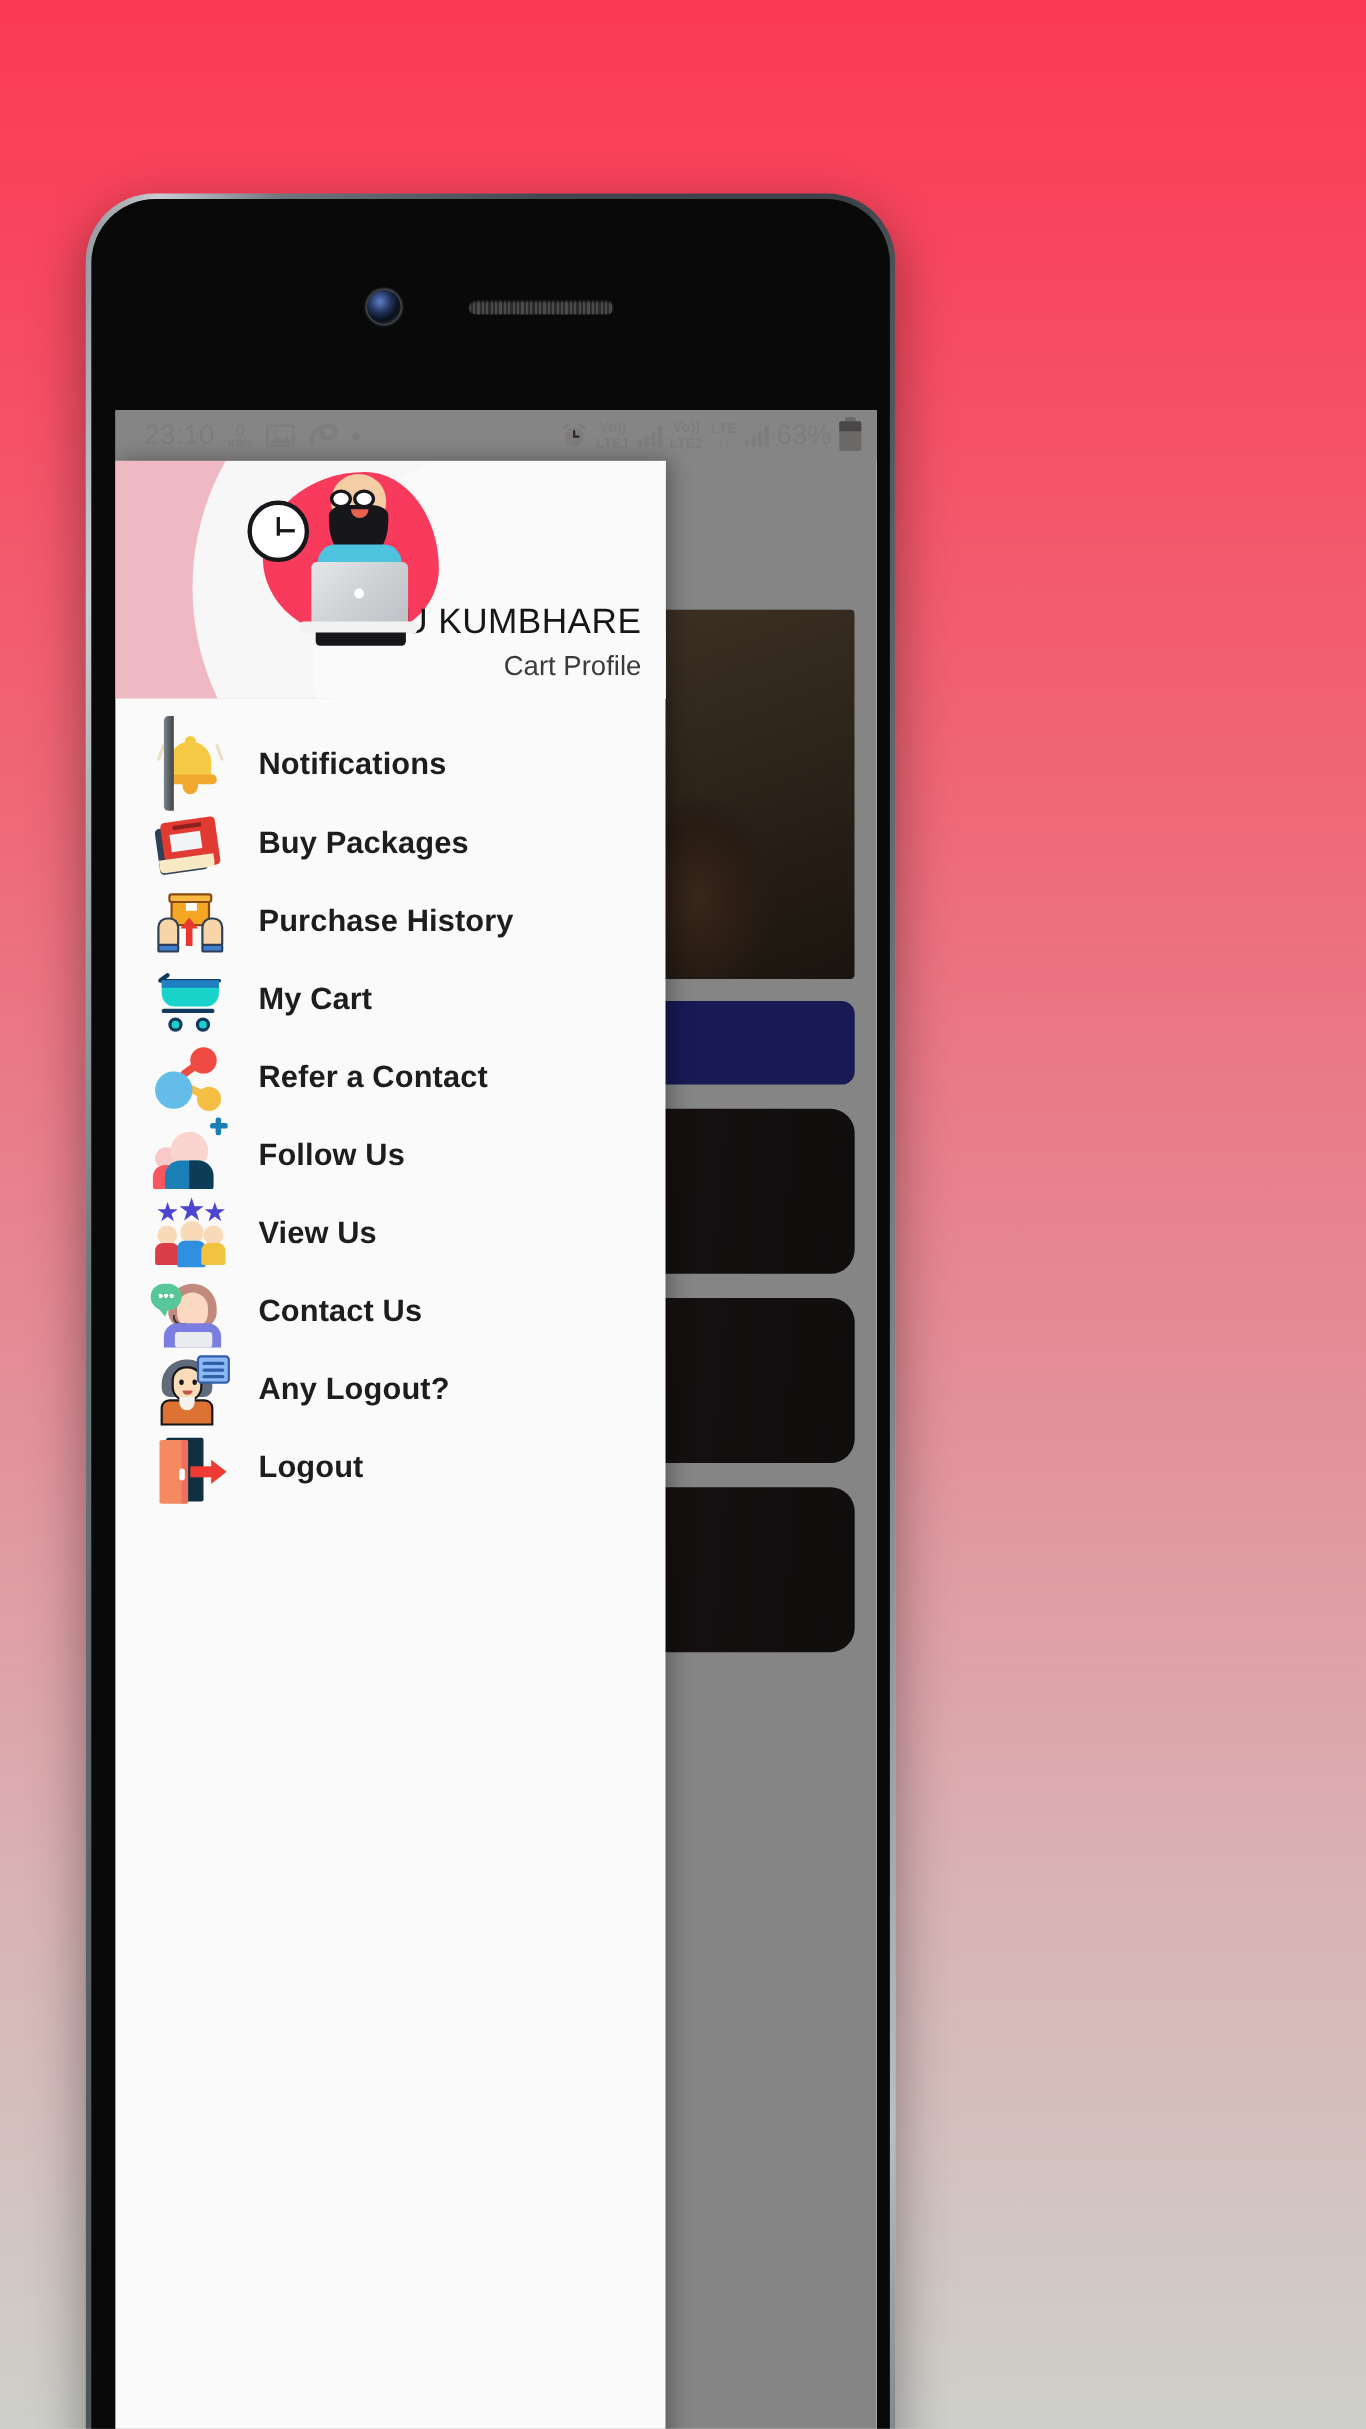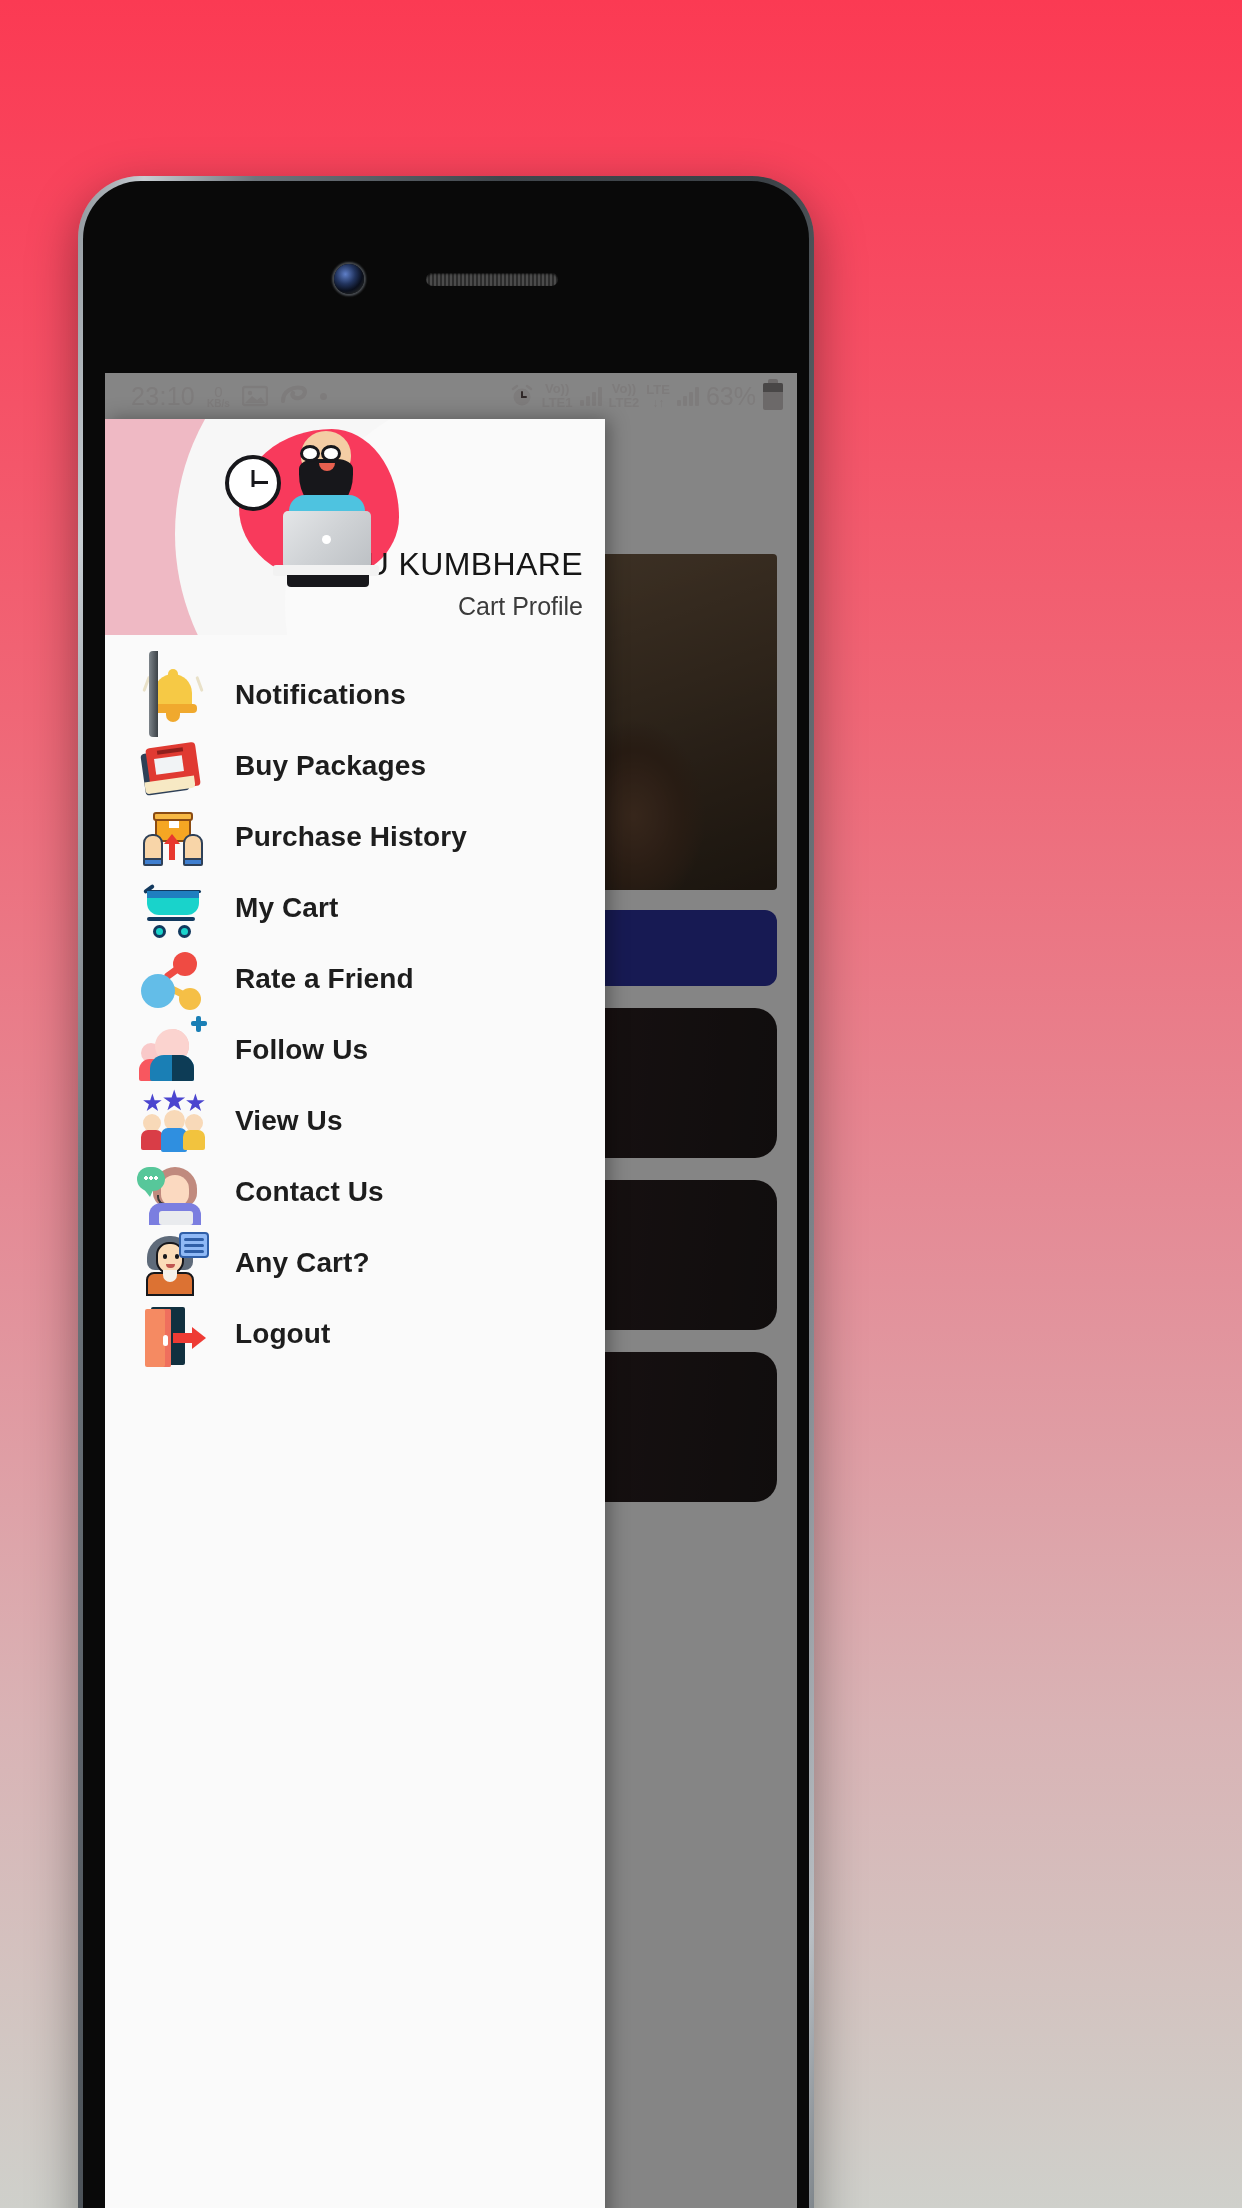--- a/index.html
+++ b/index.html
@@ -433,21 +433,21 @@
           </div>
 
           <div class="menu-item">
             <span class="mi-icon ic-share">
               <i class="l1"></i>
                 <i class="l2"></i>
                 <i class="s1"></i>
                 <i class="s2"></i>
                 <i class="s3"></i>
             </span>
-            <span class="mi-label">Rate a Friend</span>
+            <span class="mi-label">Refer a Contact</span>
           </div>
 
           <div class="menu-item">
             <span class="mi-icon ic-users">
               <i class="u1"></i>
                 <i class="u1b"></i>
                 <i class="u2hr"></i>
                 <i class="u2"></i>
                 <i class="u2b"></i>
                 <i class="u2r"></i>
@@ -492,21 +492,21 @@
                 <i class="eye e1"></i>
                 <i class="eye e2"></i>
                 <i class="mo"></i>
               <i class="coat"></i>
                 <i class="collar"></i>
                 <i class="chat"></i>
                 <i class="cl1"></i>
                 <i class="cl2"></i>
                 <i class="cl3"></i>
             </span>
-            <span class="mi-label">Any Cart?</span>
+            <span class="mi-label">Any Logout?</span>
           </div>
 
           <div class="menu-item">
             <span class="mi-icon ic-logout">
               <i class="frame"></i>
                 <i class="door"></i>
                 <i class="knob"></i>
                 <i class="arr"></i>
             </span>
             <span class="mi-label">Logout</span>

